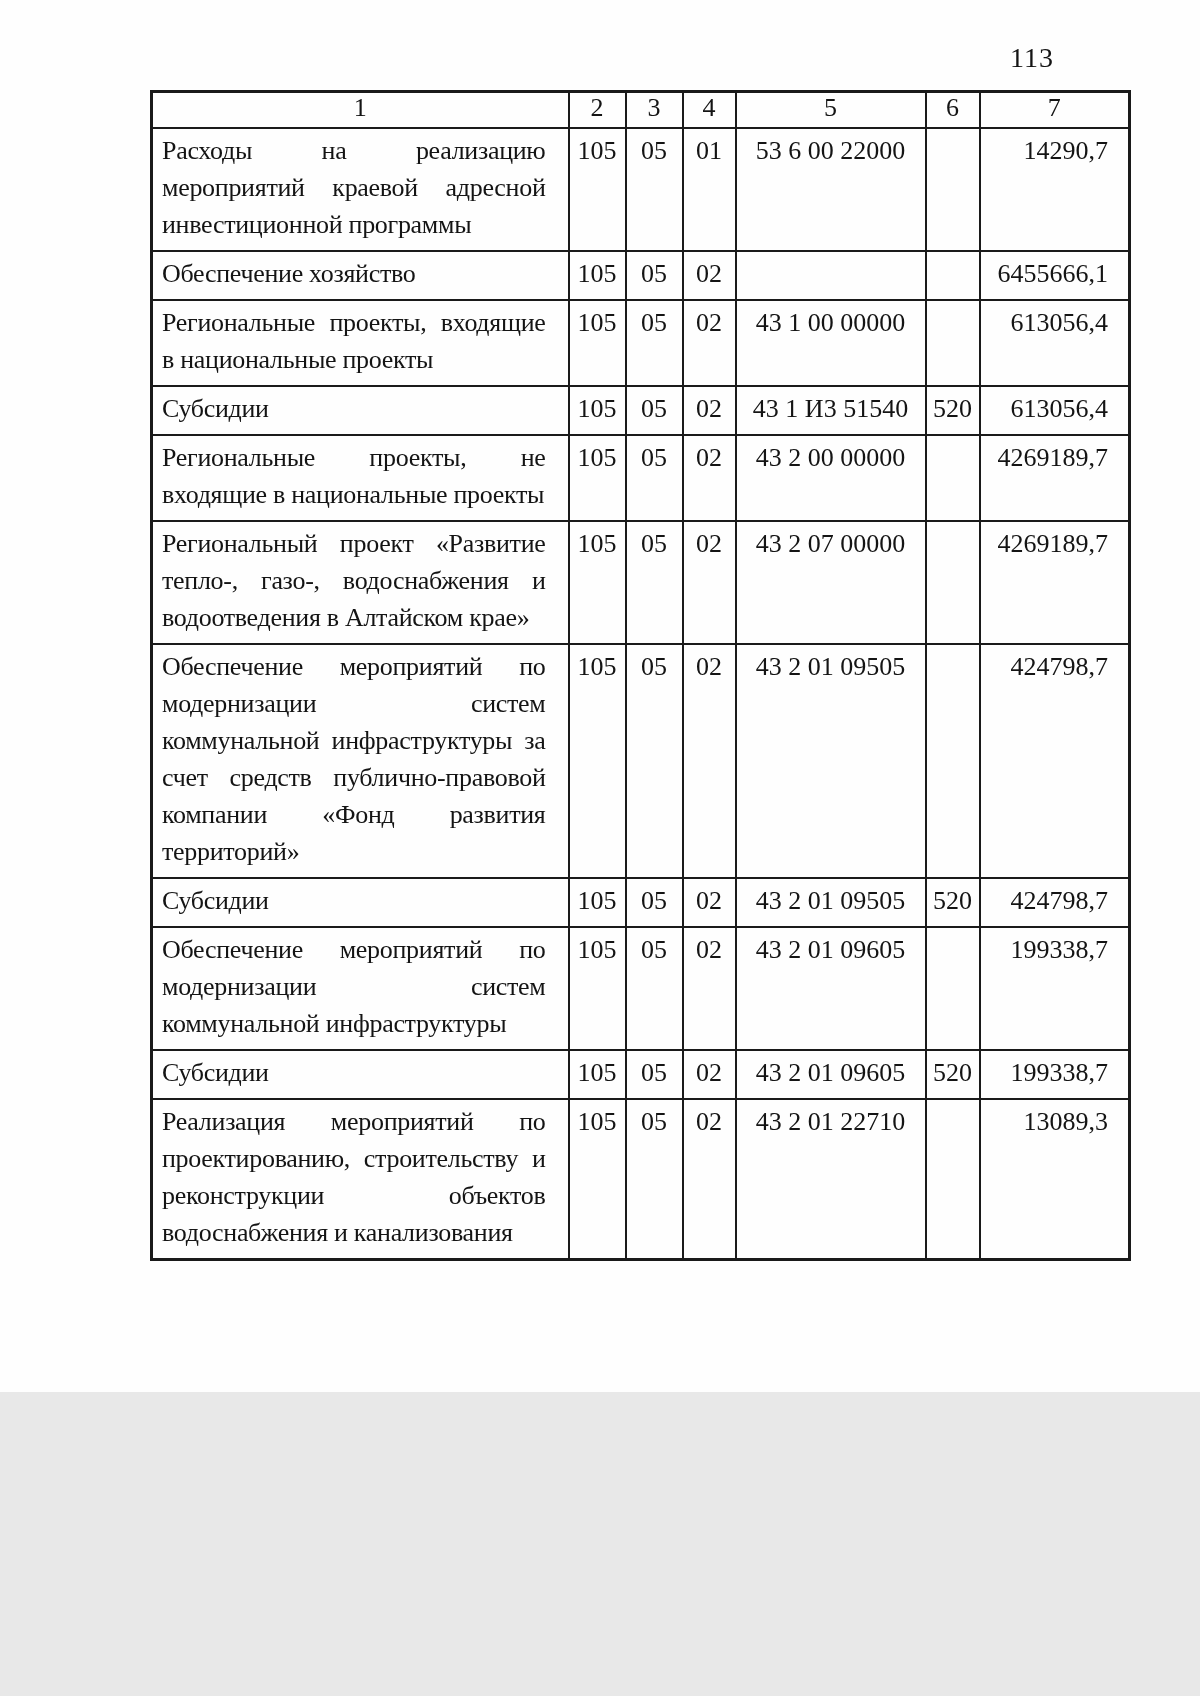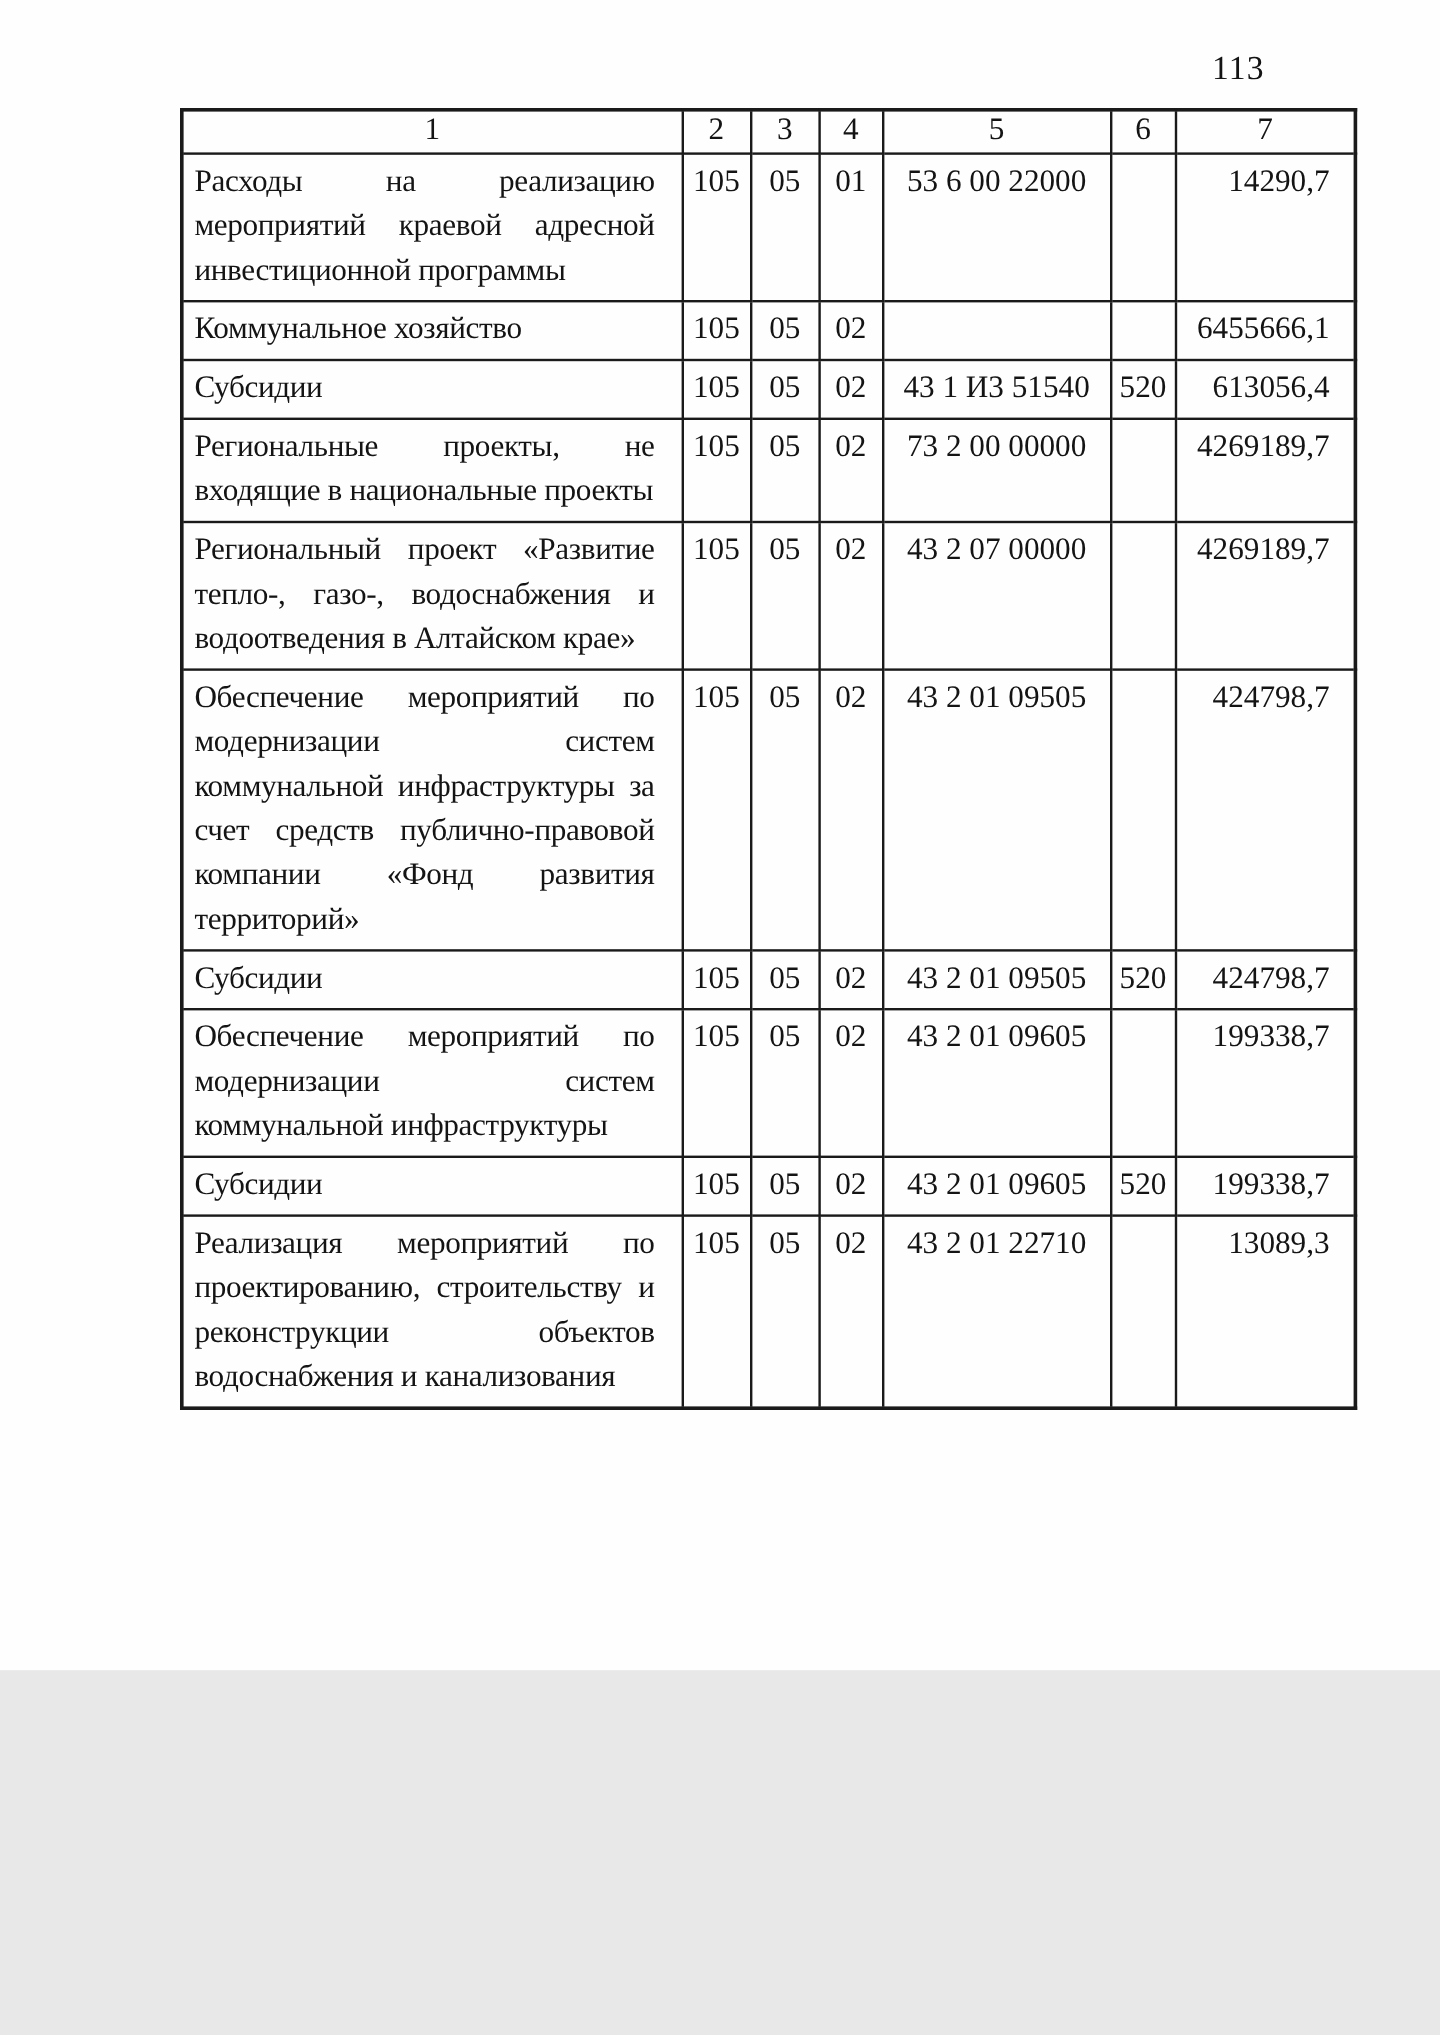--- a/index.html
+++ b/index.html
@@ -95,43 +95,52 @@
         <tr>
           <td class="c1">Расходы на реализацию мероприятий краевой адресной инвестиционной программы</td>
           <td class="c2">105</td>
           <td class="c3">05</td>
           <td class="c4">01</td>
           <td class="c5">53 6 00 22000</td>
           <td class="c6"></td>
           <td class="c7">14290,7</td>
         </tr>
         <tr>
-          <td class="c1">Коммунальное хозяйство</td>
+          <td class="c1">Обеспечение хозяйство</td>
           <td class="c2">105</td>
           <td class="c3">05</td>
           <td class="c4">02</td>
           <td class="c5"></td>
           <td class="c6"></td>
           <td class="c7">6455666,1</td>
+        </tr>
+        <tr>
+          <td class="c1">Региональные проекты, входящие в национальные проекты</td>
+          <td class="c2">105</td>
+          <td class="c3">05</td>
+          <td class="c4">02</td>
+          <td class="c5">43 1 00 00000</td>
+          <td class="c6"></td>
+          <td class="c7">613056,4</td>
         </tr>
         <tr>
           <td class="c1">Субсидии</td>
           <td class="c2">105</td>
           <td class="c3">05</td>
           <td class="c4">02</td>
           <td class="c5">43 1 И3 51540</td>
           <td class="c6">520</td>
           <td class="c7">613056,4</td>
         </tr>
         <tr>
           <td class="c1">Региональные проекты, не входящие в национальные проекты</td>
           <td class="c2">105</td>
           <td class="c3">05</td>
           <td class="c4">02</td>
-          <td class="c5">73 2 00 00000</td>
+          <td class="c5">43 2 00 00000</td>
           <td class="c6"></td>
           <td class="c7">4269189,7</td>
         </tr>
         <tr>
           <td class="c1">Региональный проект «Развитие тепло-, газо-, водоснабжения и водоотведения в Алтайском крае»</td>
           <td class="c2">105</td>
           <td class="c3">05</td>
           <td class="c4">02</td>
           <td class="c5">43 2 07 00000</td>
           <td class="c6"></td>

